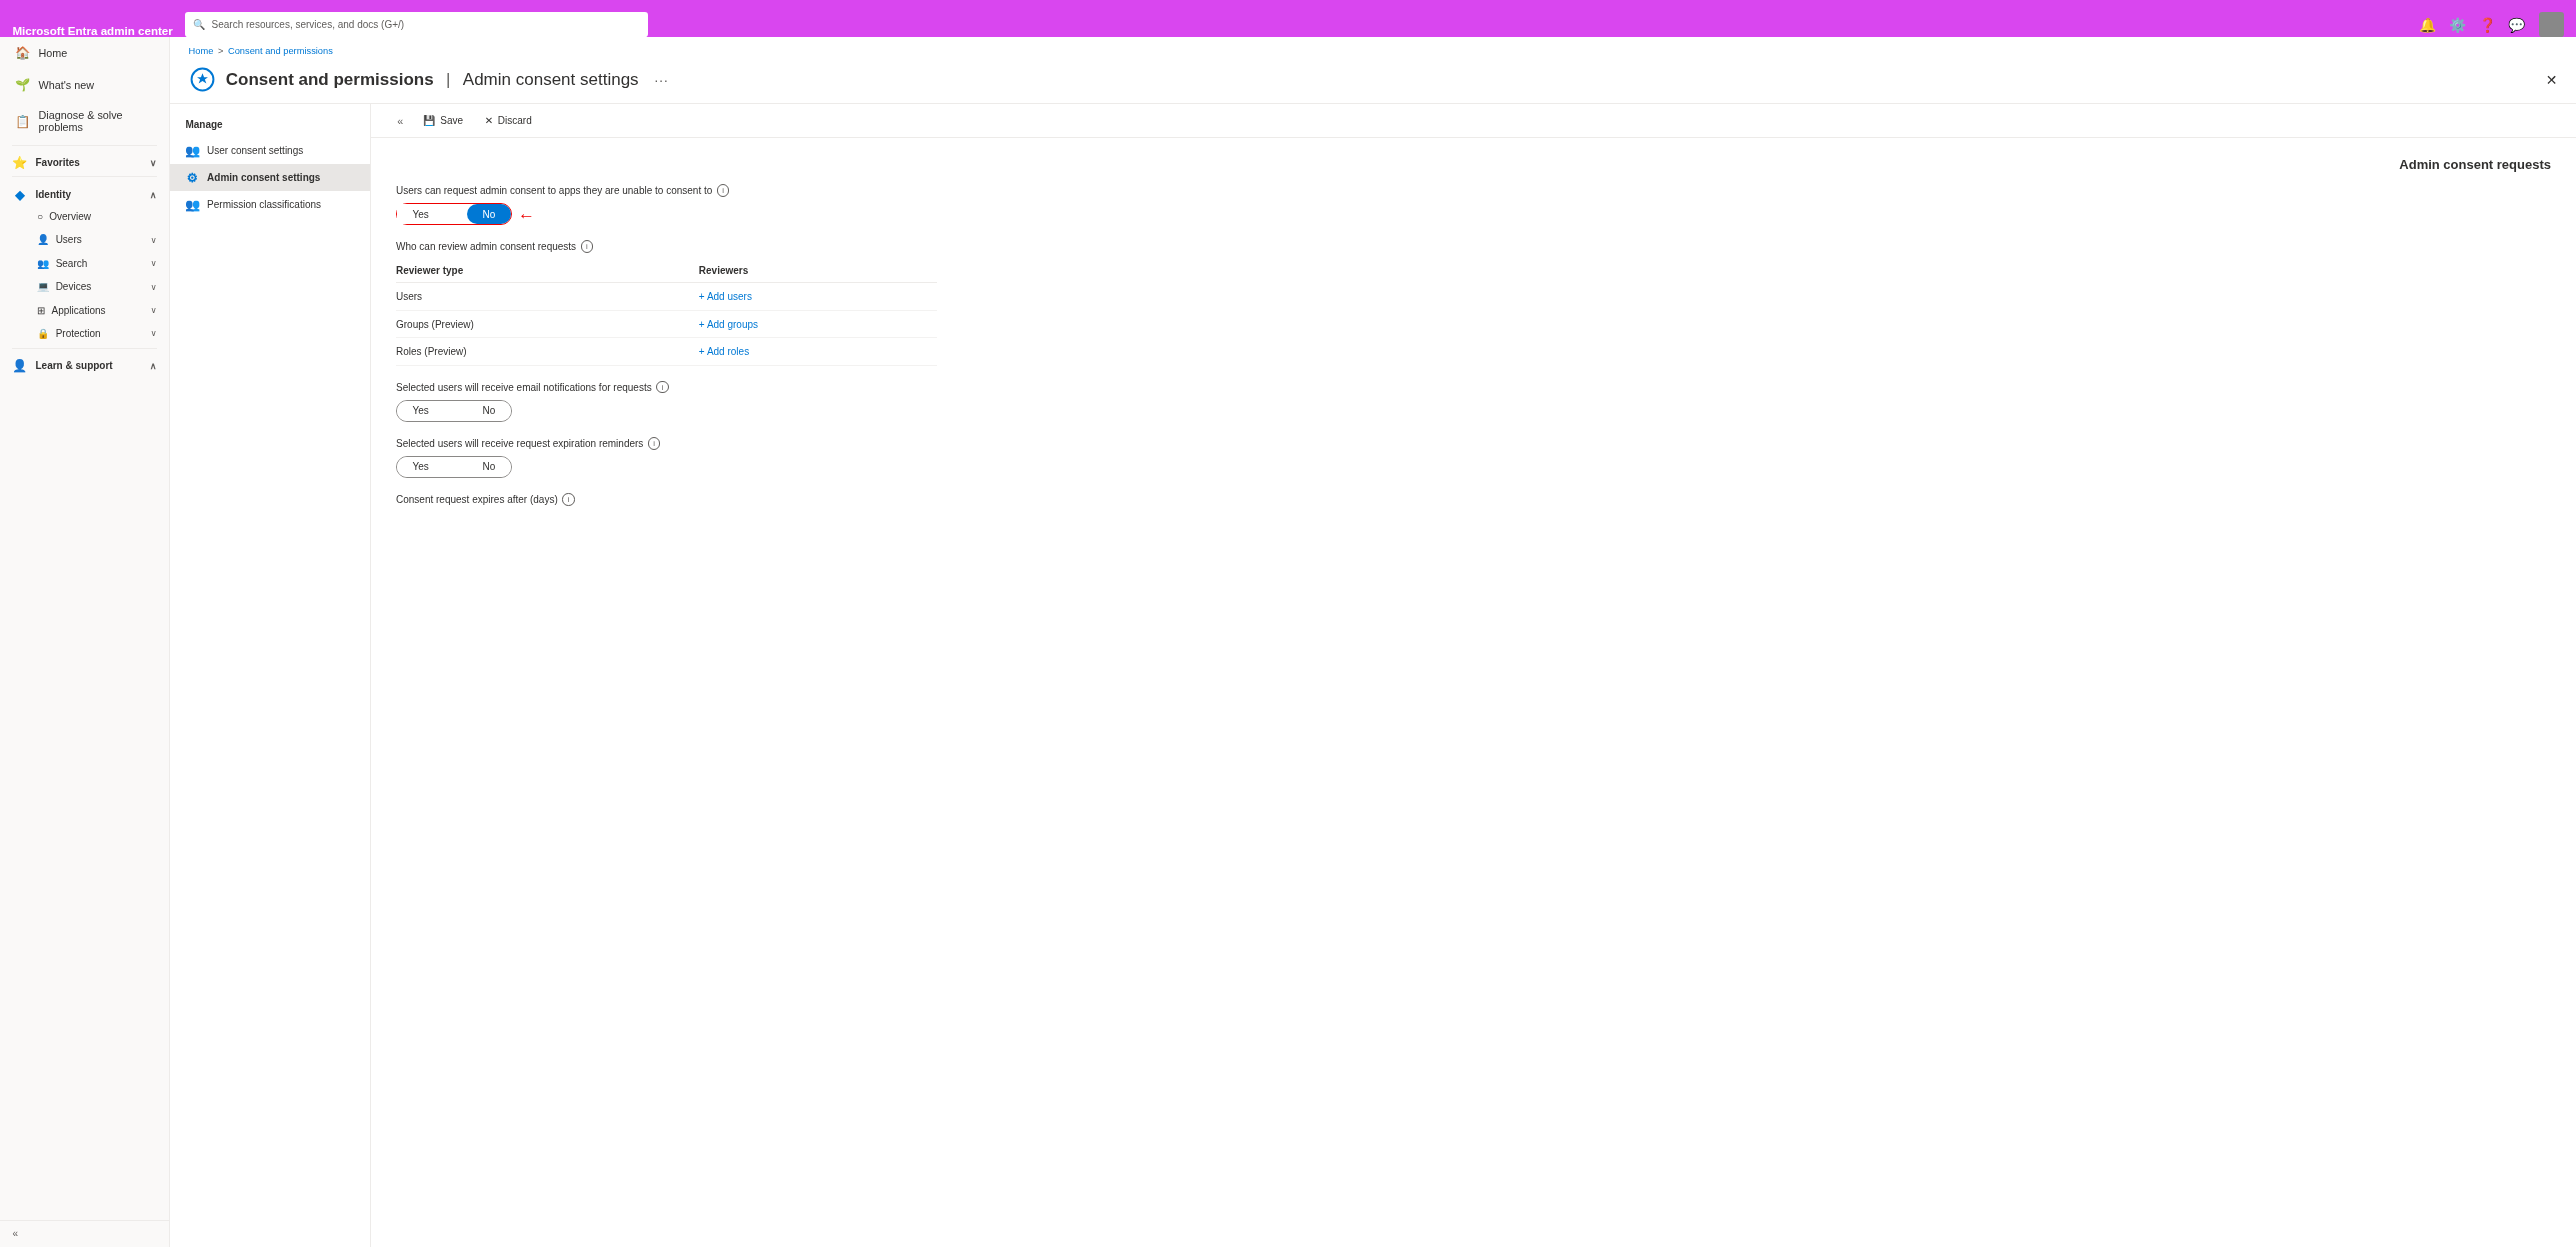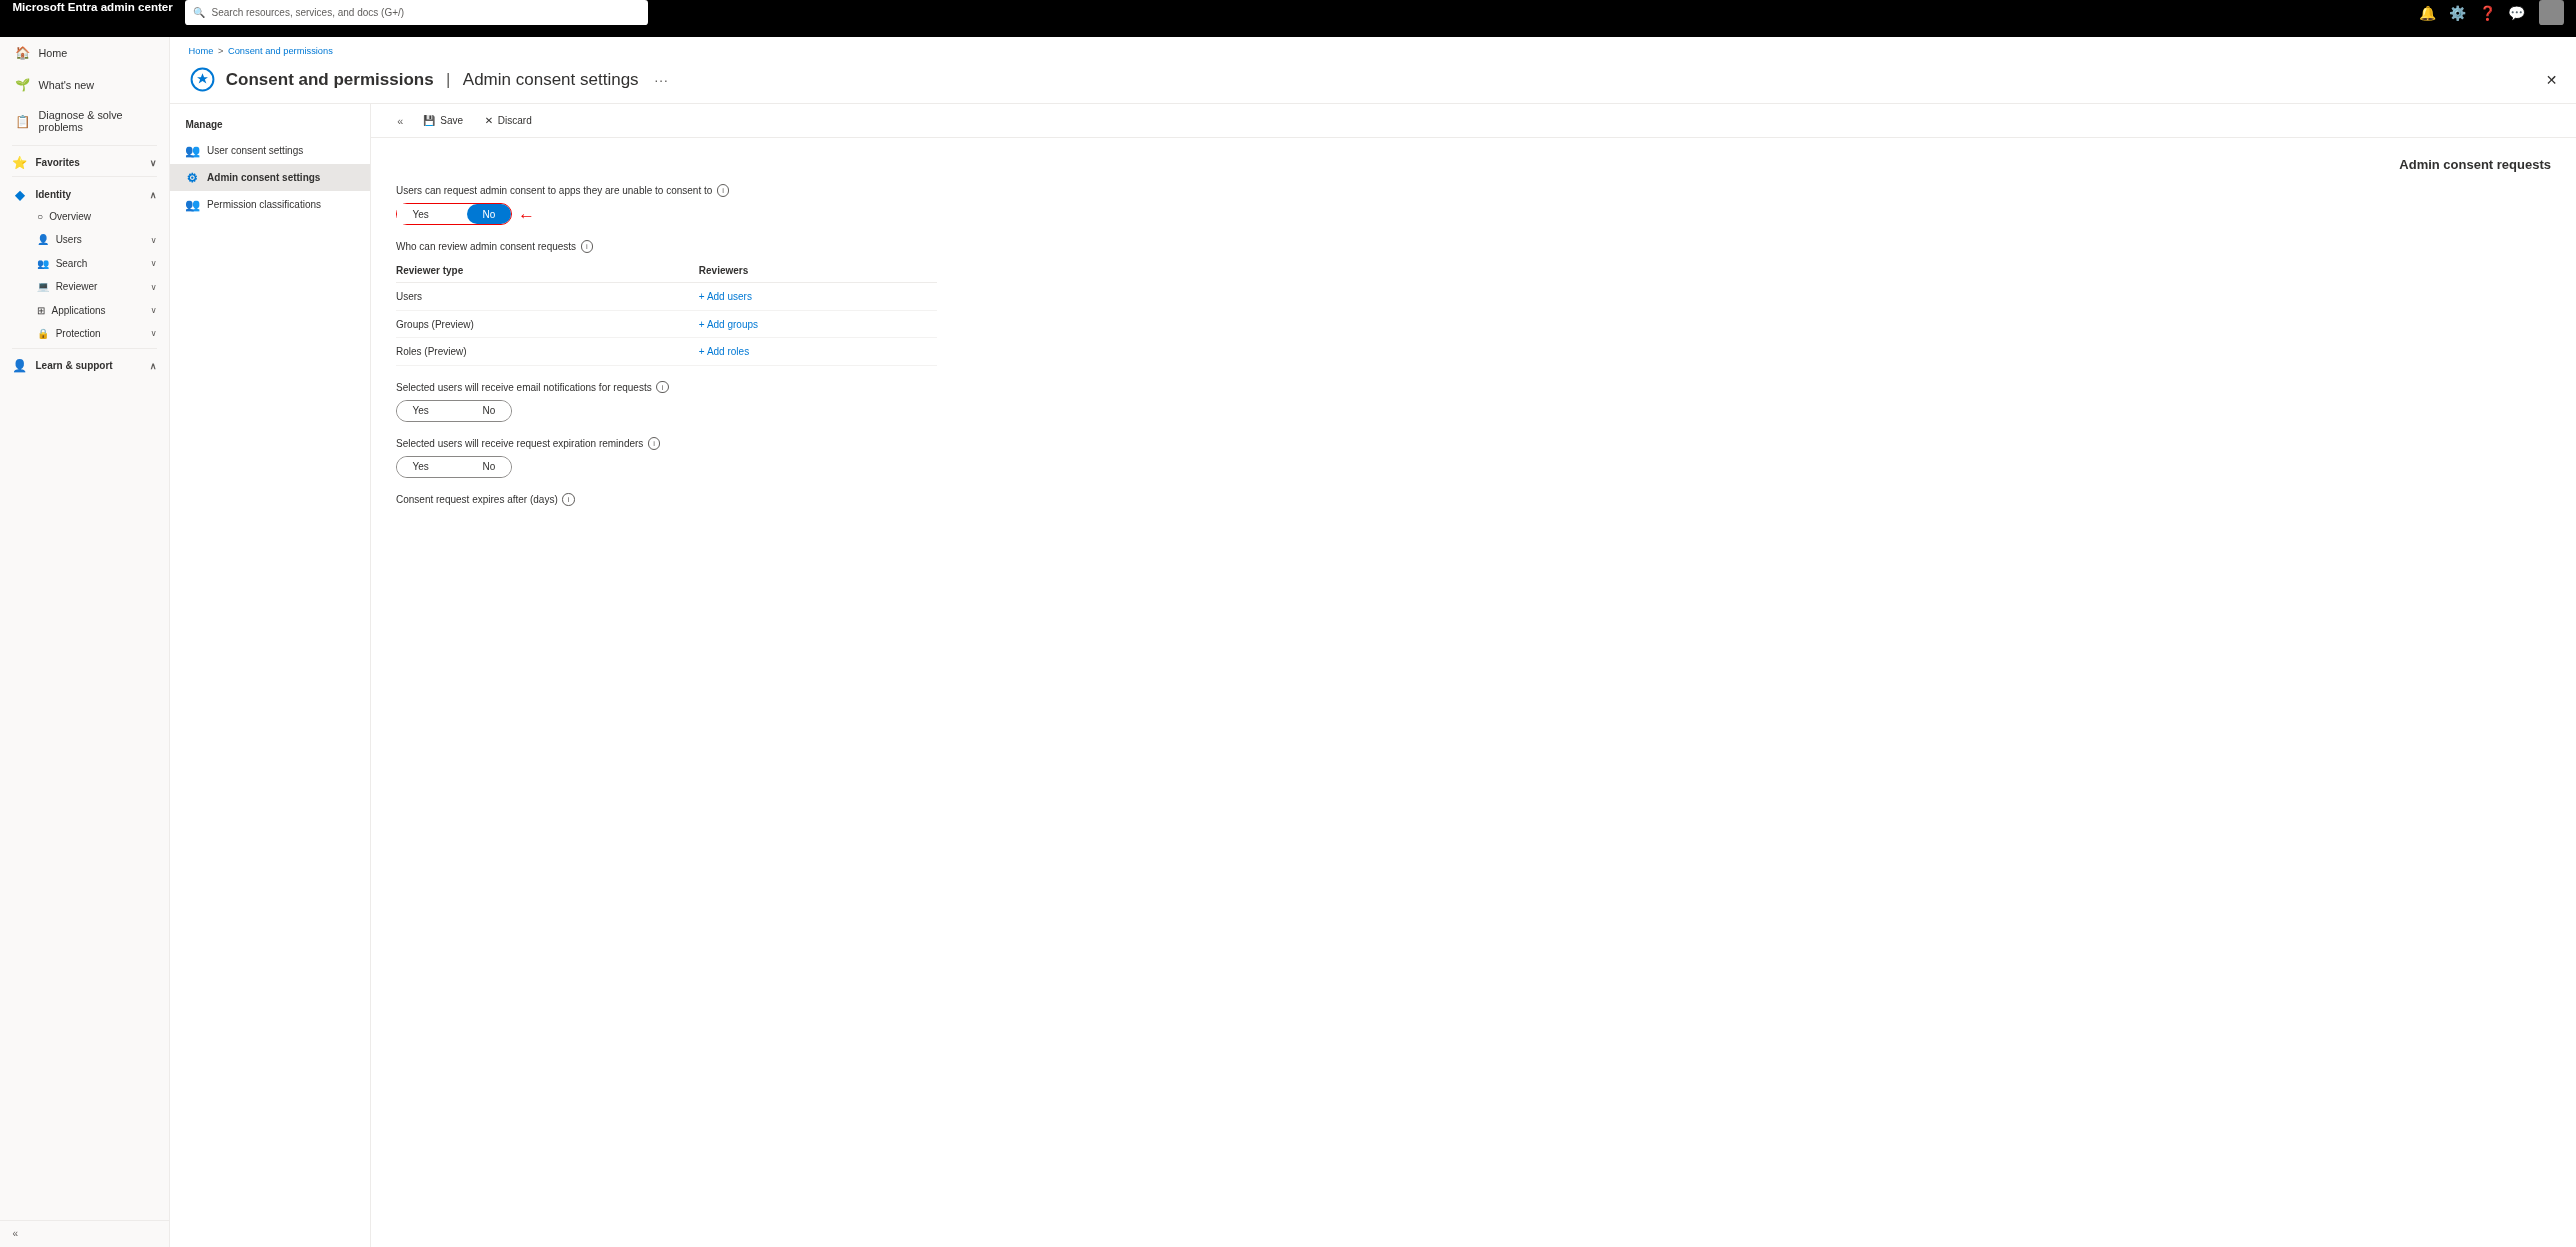--- a/index.html
+++ b/index.html
@@ -1,24 +1,24 @@
 <!DOCTYPE html>
 <html style="font-size:12.4px"><head>
   <meta charset="utf-8">
   <style>
     * { box-sizing: border-box; margin: 0; padding: 0; }
     body { font-family: 'Segoe UI', Arial, sans-serif; font-size: 10.8px; color: #323130; background: #f3f2f1; display: flex; flex-direction: column; height: 100vh; overflow: hidden; }
 
     
     .topbar {
-      background: #000000;
+      background: #d946ef;
       color: white;
       height: 37px;
       display: flex;
-      align-items: flex-start;
+      align-items: flex-end;
       padding: 0 12.4px;
       gap: 12.4px;
       flex-shrink: 0;
     }
     .topbar-title { font-size: 11.6px; font-weight: 600; color: white; flex-shrink: 0; }
     .topbar-search {
       flex: 1;
       max-width: 463px;
       background: white;
       border-radius: 3.1px;
@@ -403,21 +403,21 @@
       <span>Users</span>
       <span style="margin-left:auto;font-size:8.5px;color:#605e5c;">∨</span>
     </div>
     <div class="sidebar-sub-item">
       <span>👥</span>
       <span>Search</span>
       <span style="margin-left:auto;font-size:8.5px;color:#605e5c;">∨</span>
     </div>
     <div class="sidebar-sub-item">
       <span>💻</span>
-      <span>Reviewer</span>
+      <span>Devices</span>
       <span style="margin-left:auto;font-size:8.5px;color:#605e5c;">∨</span>
     </div>
     <div class="sidebar-sub-item">
       <span>⊞</span>
       <span>Applications</span>
       <span style="margin-left:auto;font-size:8.5px;color:#605e5c;">∨</span>
     </div>
     <div class="sidebar-sub-item">
       <span>🔒</span>
       <span>Protection</span>

